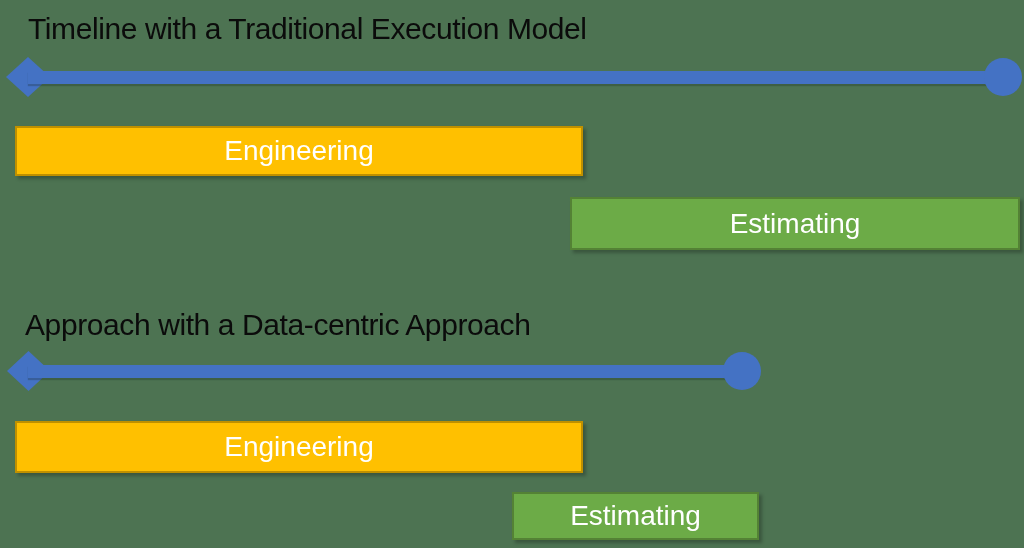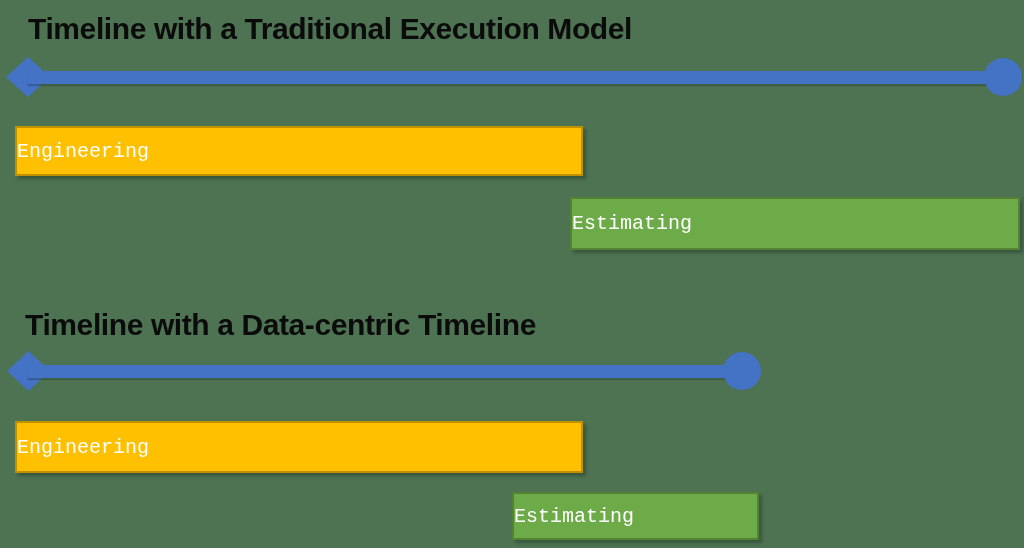--- a/index.html
+++ b/index.html
@@ -17,46 +17,45 @@
     width: 1024px;
     height: 548px;
     background: var(--bg, #4D7352);
   }
   .abs {
     position: absolute;
   }
   .timeline-title {
     margin: 0;
     font-size: 30px;
-    font-weight: bold;
+    font-weight: normal;
     letter-spacing: -0.4px;
     color: var(--title-color, #0B0B0B);
     white-space: nowrap;
   }
   .tl-line {
     background: var(--blue, #4472C4);
     box-shadow: 0 2px 1px rgba(20, 35, 25, 0.25);
   }
   .tl-diamond {
     background: var(--blue, #4472C4);
     clip-path: polygon(50% 0, 100% 50%, 50% 100%, 0 50%);
   }
   .tl-circle {
     background: var(--blue, #4472C4);
     border-radius: 50%;
   }
   .bar {
     box-sizing: border-box;
     display: flex;
     align-items: center;
-    justify-content: flex-start;
+    justify-content: center;
     color: var(--bar-text, #FFFFFF);
-    font-size: 20px;
+    font-size: 28px;
     box-shadow: 3px 3px 3px rgba(25, 35, 25, 0.35);
-    font-family: Liberation Mono, monospace;
   }
   .bar.engineering {
     background: var(--eng-fill, #FFC000);
     border: 2px solid var(--eng-border, #BF9000);
   }
   .bar.estimating {
     background: var(--est-fill, #6CAB47);
     border: 2px solid var(--est-border, #548235);
     margin-left: 13px;
   }
@@ -79,21 +78,21 @@
     <div class="bar engineering abs" style="left: 15px; top: 126px; width: 568px; height: 50px;">
       <span class="bar-label">Engineering</span>
     </div>
 
     <div class="bar estimating abs" style="left: 557px; top: 197px; width: 450px; height: 53px;">
       <span class="bar-label">Estimating</span>
     </div>
   </section>
 
   <section>
-    <h2 class="timeline-title abs" style="left: 25px; top: 308px;">Timeline with a Data-centric Timeline</h2>
+    <h2 class="timeline-title abs" style="left: 25px; top: 308px;">Approach with a Data-centric Approach</h2>
 
     <div class="tl-diamond abs" style="left: 7px; top: 351px; width: 43px; height: 40px;"></div>
     <div class="tl-line abs" style="left: 28px; top: 365px; width: 714px; height: 13px;"></div>
     <div class="tl-circle abs" style="left: 723px; top: 352px; width: 38px; height: 38px;"></div>
 
     <div class="bar engineering abs" style="left: 15px; top: 421px; width: 568px; height: 52px;">
       <span class="bar-label">Engineering</span>
     </div>
 
     <div class="bar estimating abs" style="left: 499px; top: 492px; width: 247px; height: 48px;">

